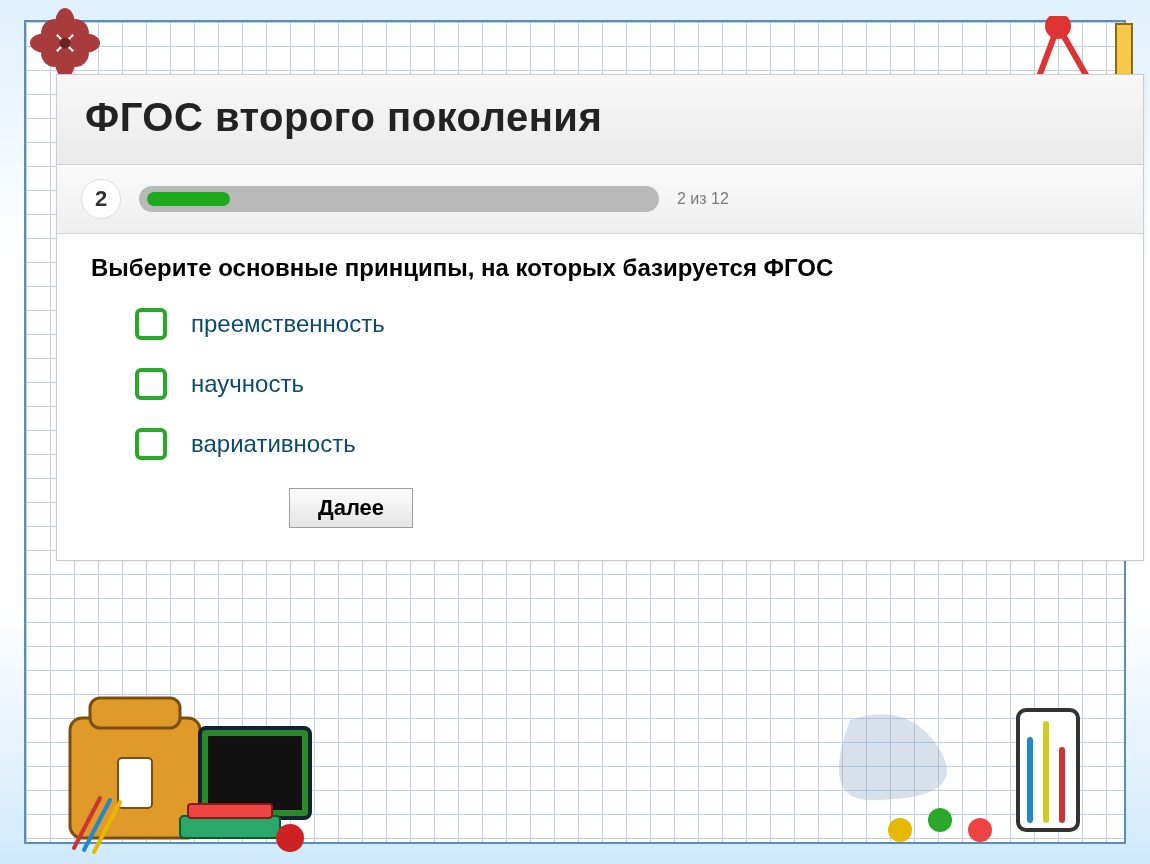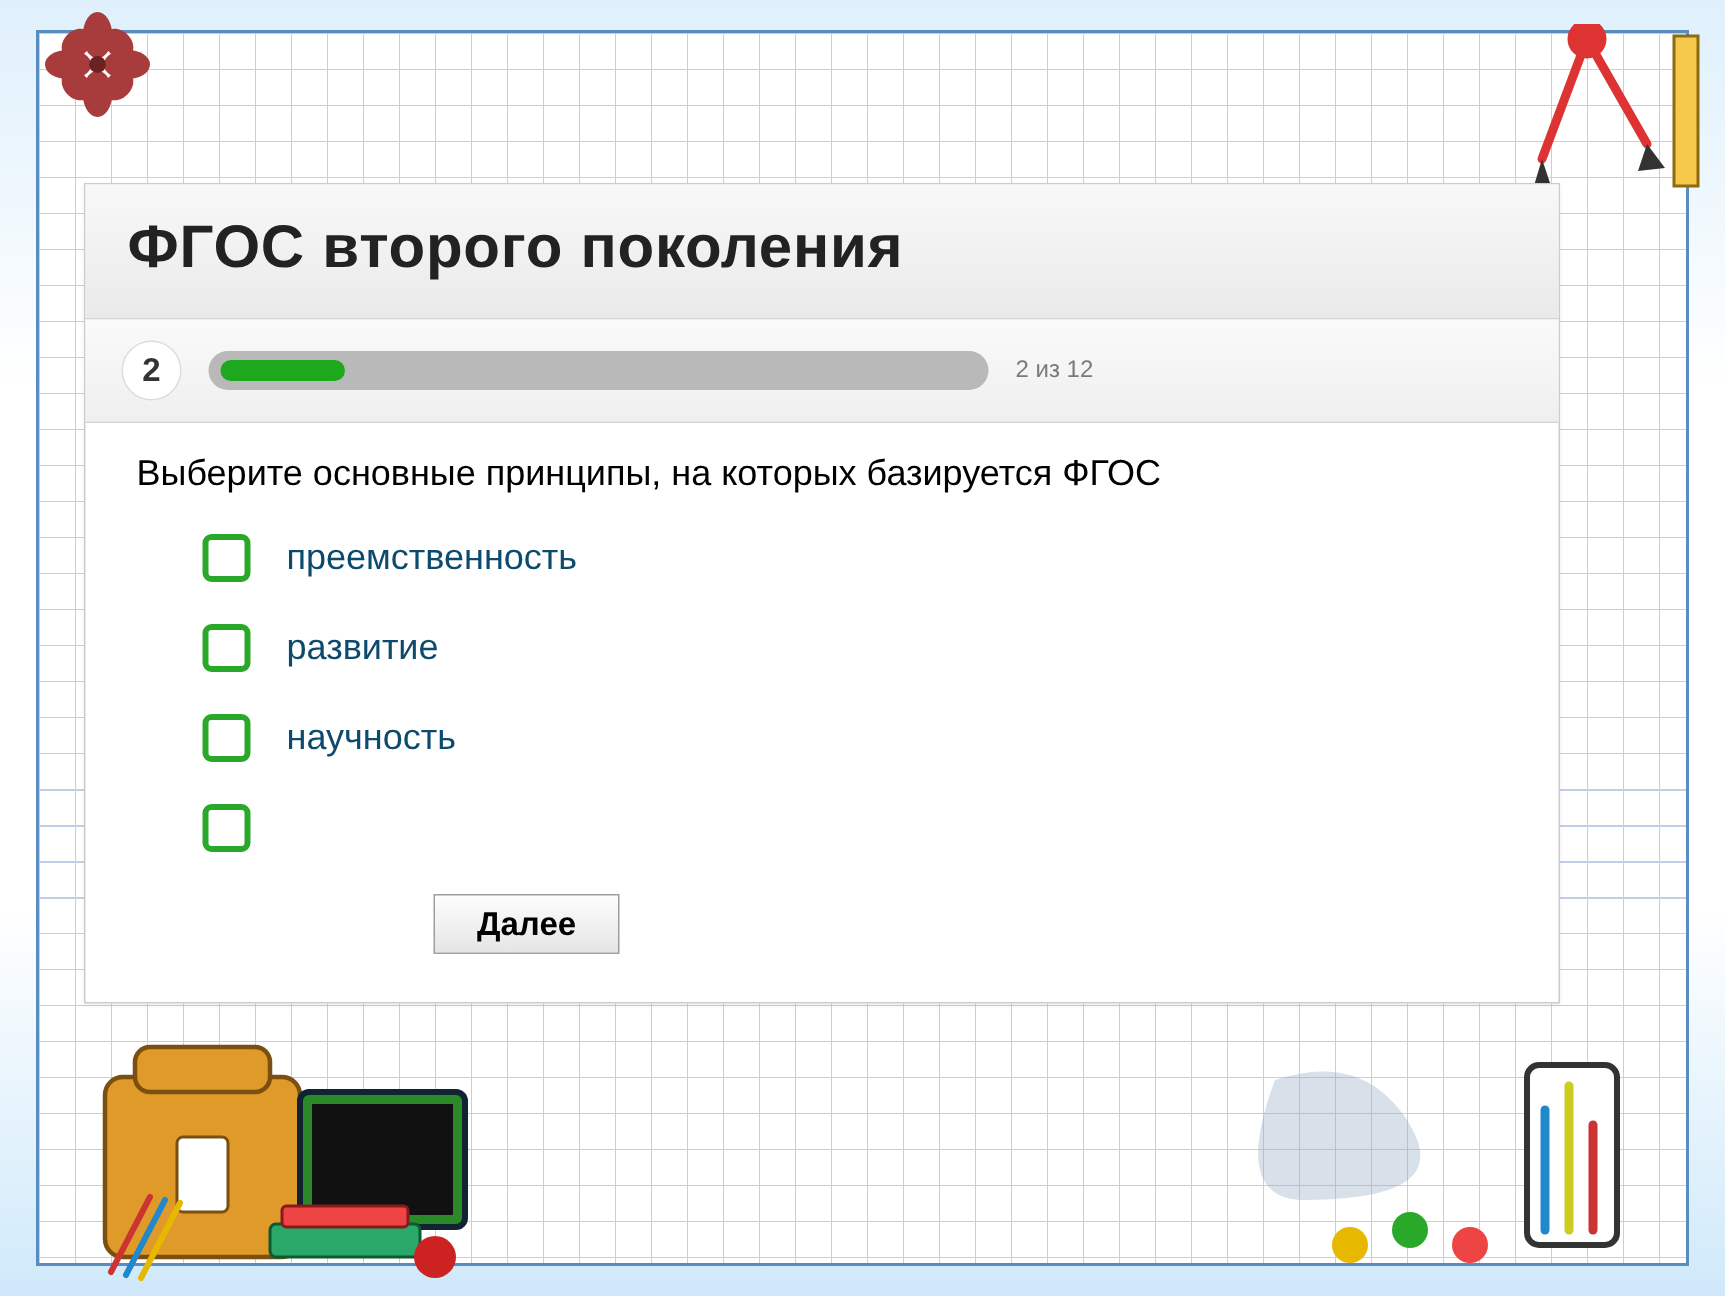--- a/index.html
+++ b/index.html
@@ -22,25 +22,24 @@
     }
     .deco { position: absolute; pointer-events: none; }
     .flower { top: 8px; left: 30px; width: 70px; height: 70px; }
     .compass { top: 16px; right: 12px; width: 140px; height: 120px; }
     .briefcase { bottom: 6px; left: 60px; width: 310px; height: 170px; }
     .beakers { right: 60px; bottom: 14px; width: 260px; height: 170px; }
 
     .quiz-panel {
       position: absolute;
       top: 74px; left: 56px;
-      width: 984px;
+      width: 1088px;
       background: #fff;
       border: 1px solid #ccc;
       box-shadow: 0 1px 3px rgba(0,0,0,.08);
-      margin-top: 48px;
     }
     .title-bar {
       background: linear-gradient(to bottom, #f8f8f8, #eaeaea);
       border-bottom: 1px solid #d2d2d2;
       padding: 20px 28px 24px;
     }
     .title-bar h1 {
       font-size: 40px;
       font-weight: 700;
       color: #222;
@@ -77,21 +76,21 @@
       background: #1ea81e;
     }
     .progress-label {
       font-size: 16px; color: #7a7a7a;
     }
     .question-area {
       padding: 20px 34px 32px;
     }
     .question-text {
       font-size: 24px;
-      font-weight: 400;
+      font-weight: 700;
       color: #000;
       margin-bottom: 26px;
     }
     .option {
       display: flex; align-items: center; gap: 24px;
       margin: 16px 0 28px 44px;
       cursor: pointer;
     }
     .cb {
       width: 32px; height: 32px;
@@ -194,27 +193,24 @@
 
   <div class="question-area">
     <div class="question-text">Выберите основные принципы, на которых базируется ФГОС</div>
 
     <label class="option">
       <span class="cb"></span>
       <span class="option-label">преемственность</span>
     </label>
     <label class="option">
       <span class="cb"></span>
-      <span class="option-label">развитие</span>
-    </label>
-    <label class="option">
-      <span class="cb"></span>
       <span class="option-label">научность</span>
     </label>
     <label class="option">
       <span class="cb"></span>
+      <span class="option-label">вариативность</span>
     </label>
 
     <div class="next-row">
       <button class="next-btn">Далее</button>
     </div>
   </div>
 </div>
 
 </body></html>

